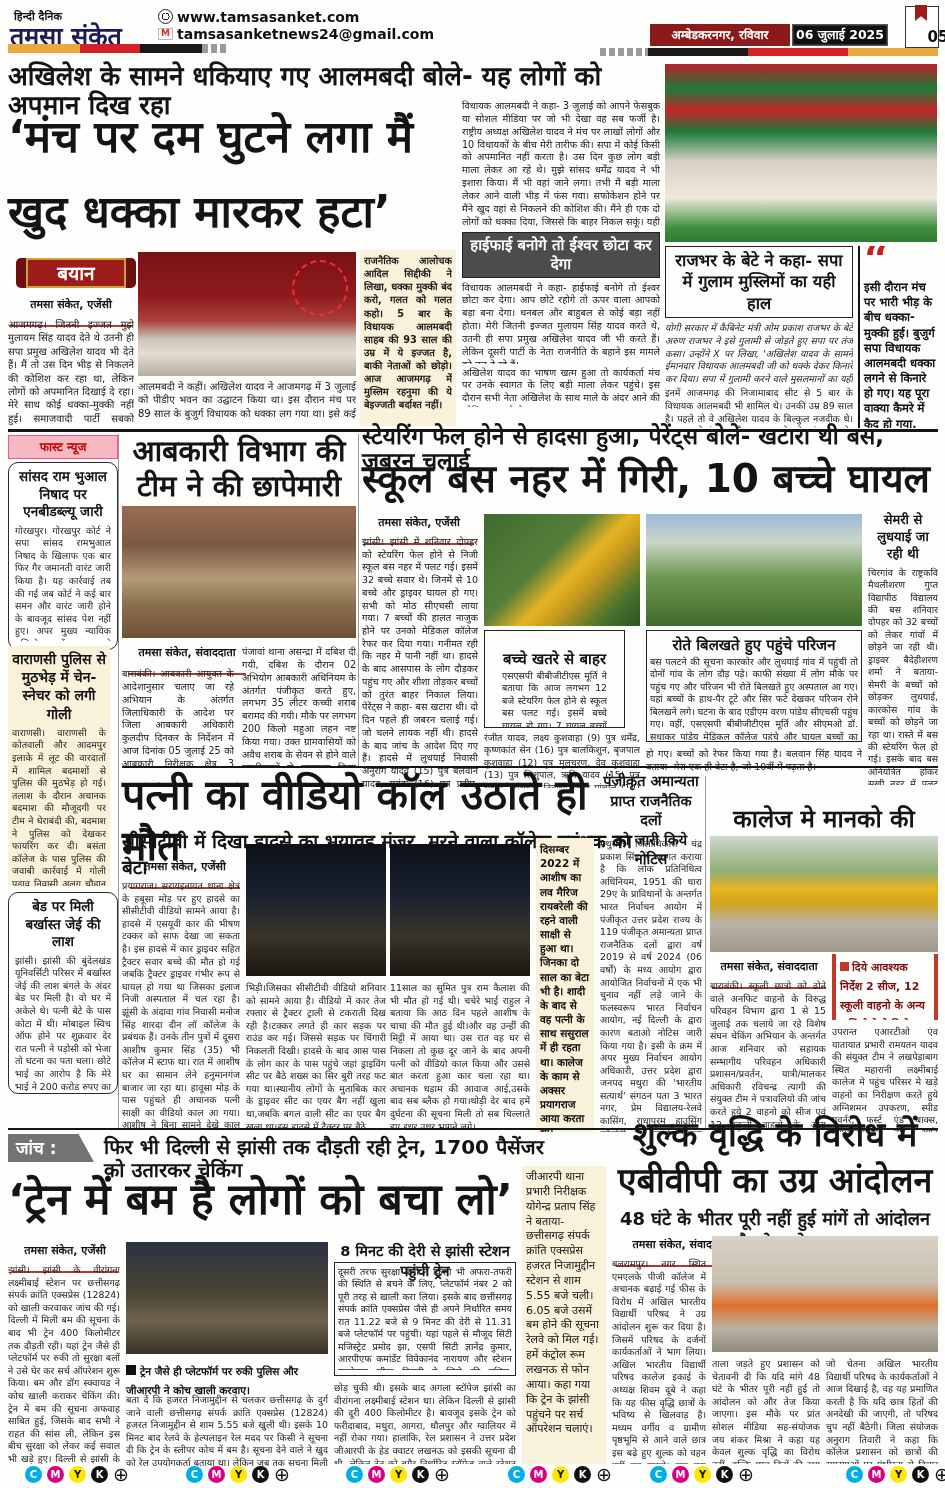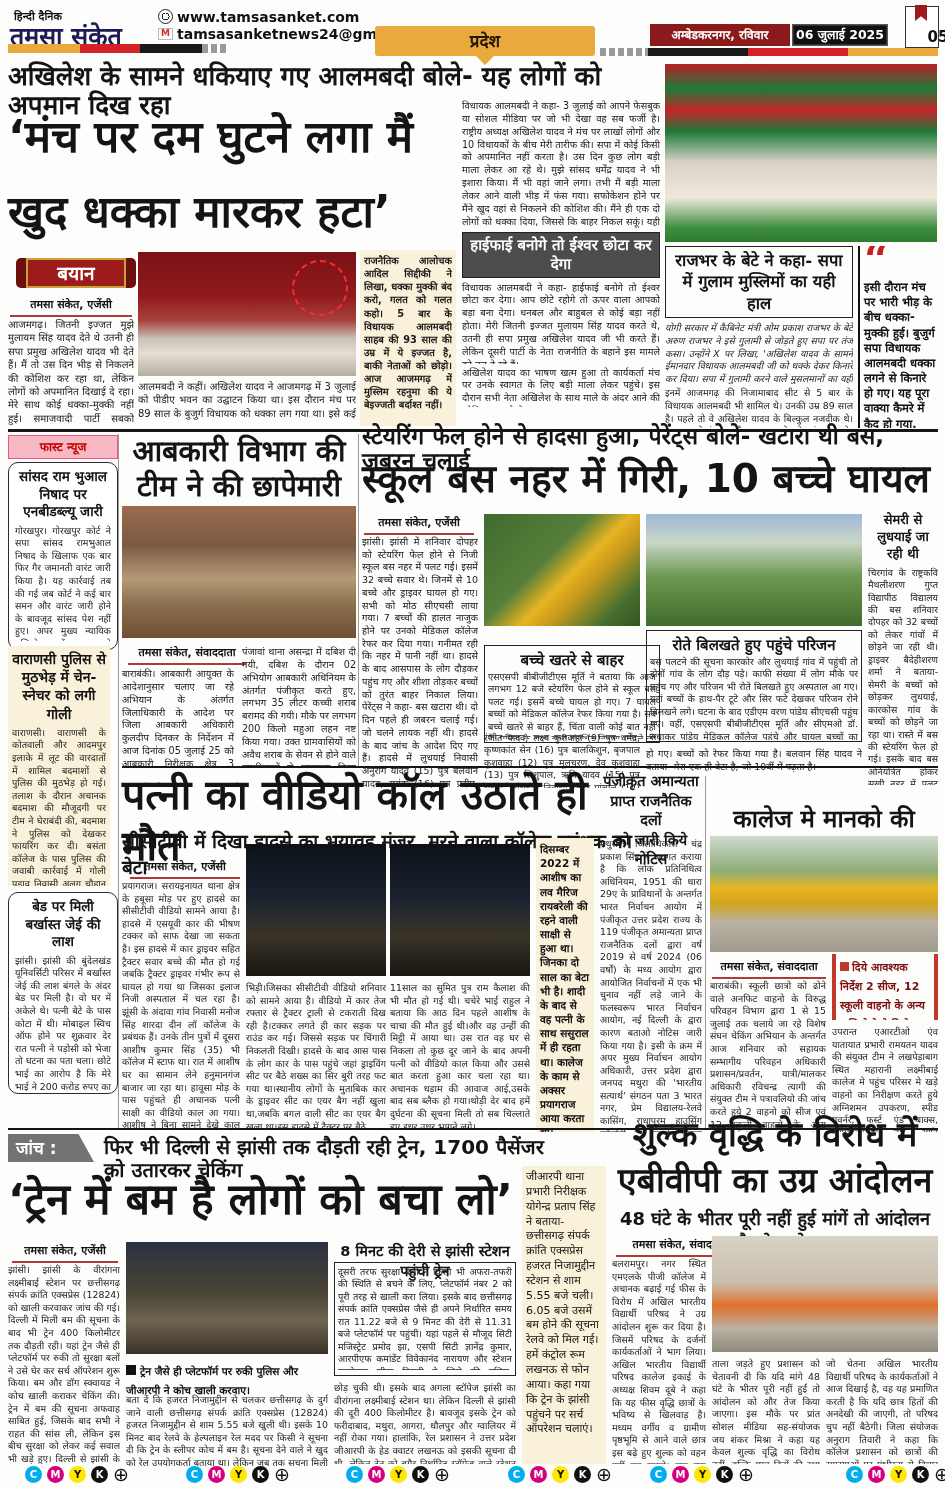--- a/index.html
+++ b/index.html
@@ -1,20 +1,20 @@
 <!DOCTYPE html>
 <html><head>
 <meta charset="utf-8">
 <style>
   html,body{margin:0;padding:0;background:#e8e8e4;}
   #page{position:relative;width:945px;height:1488px;background:#fdfdfb;margin:0 auto;overflow:hidden;
         font-family:"DejaVu Sans","Liberation Sans",sans-serif;color:#111;}
   .abs{position:absolute;}
   .body-txt{font-size:10px;line-height:1.34;text-align:justify;overflow:hidden;color:#1a1a1a;}
-  .byline{font-weight:bold;font-size:11px;text-align:center;border-bottom:2px solid #b03a3a;padding-bottom:4px;}
+  .byline{font-weight:bold;font-size:11px;text-align:center;border-bottom:2px solid #b03a3a;padding-bottom:14px;}
   .headline{font-weight:bold;color:#141414;white-space:pre-line;}
   .kicker{font-weight:bold;color:#141414;}
   .boxhead{background:#4c4c4c;color:#fff;font-weight:bold;text-align:center;}
   .photo{background:#777;overflow:hidden;}
   .cream{background:#faf1da;}
   .rule{background:#151515;}
   .vrule{background:#9a9a9a;}
   .mark{display:inline-flex;align-items:center;justify-content:center;width:17px;height:17px;border-radius:50%;
         font-size:10px;font-weight:bold;margin-right:5px;}
   .markrow{display:flex;align-items:center;}
@@ -55,24 +55,20 @@
       </div>
     </div>
 
     <div class="abs" style="left:8px;top:44px;width:218px;height:9px;display:flex;">
       <div style="width:72px;background:#e9a93d;"></div>
       <div style="width:60px;background:#d42027;"></div>
       <div style="width:62px;background:#1a1a1a;"></div>
       <div style="flex:1;background:repeating-linear-gradient(90deg,#9a9a9a 0 6px,#fff 6px 9px);"></div>
     </div>
 
-    <div class="abs" style="left:375px;top:26px;width:220px;height:30px;background:#e9a93d;border-radius:3px;text-align:center;">
-      <span style="font-size:17px;font-weight:bold;line-height:30px;color:#201500;">प्रदेश</span>
-      <div style="position:absolute;left:50%;bottom:-9px;margin-left:-9px;width:0;height:0;border-left:9px solid transparent;border-right:9px solid transparent;border-top:9px solid #e9a93d;"></div>
-    </div>
 
     <div class="abs" style="left:650px;top:24px;width:140px;height:22px;background:#8b1a1a;color:#fff;text-align:center;">
       <span style="font-size:12px;font-weight:bold;line-height:22px;">अम्बेडकरनगर, रविवार</span>
     </div>
     <div class="abs" style="left:792px;top:24px;width:96px;height:22px;background:#111;color:#fff;text-align:center;box-shadow:inset 0 0 0 1.5px #555;">
       <span style="font-size:12.5px;font-weight:bold;line-height:22px;">06 जुलाई 2025</span>
     </div>
     <div class="abs" style="left:600px;top:48px;width:338px;height:8px;display:flex;">
       <div style="width:48px;background:repeating-linear-gradient(90deg,#9a9a9a 0 6px,#fff 6px 9px);"></div>
       <div style="width:100px;background:#1a1a1a;"></div>
@@ -152,21 +148,21 @@
   </div>
   <div class="abs vrule" style="left:358px;top:434px;width:1px;height:332px;"></div>
 
   <div>
     <div class="abs kicker" style="left:362px;top:424px;width:576px;font-size:23px;line-height:1.1;">स्टेयरिंग फेल होने से हादसा हुआ, पेरेंट्स बोले- खटारा थी बस, जबरन चलाई</div>
     <div class="abs headline" style="left:362px;top:454px;width:576px;font-size:39px;line-height:1.3;">स्कूल बस नहर में गिरी, 10 बच्चे घायल</div>
     <div class="abs byline" style="left:364px;top:514px;width:110px;">तमसा संकेत, एजेंसी</div>
     <div class="abs body-txt" style="left:362px;top:536px;width:116px;height:252px;font-size:9.5px;">झांसी। झांसी में शनिवार दोपहर को स्टेयरिंग फेल होने से निजी स्कूल बस नहर में पलट गई। इसमें 32 बच्चे सवार थे। जिनमें से 10 बच्चे और ड्राइवर घायल हो गए। सभी को मोठ सीएचसी लाया गया। 7 बच्चों की हालत नाजुक होने पर उनको मेडिकल कॉलेज रेफर कर दिया गया। गनीमत रही कि नहर में पानी नहीं था। हादसे के बाद आसपास के लोग दौड़कर पहुंच गए और शीशा तोड़कर बच्चों को तुरंत बाहर निकाल लिया। पेरेंट्स ने कहा- बस खटारा थी। दो दिन पहले ही जबरन चलाई गई। जो चलने लायक नहीं थी। हादसे के बाद जांच के आदेश दिए गए हैं। हादसे में लुधयाई निवासी अनुराग यादव (15) पुत्र बलवान यादव, मयंक (16) पुत्र प्रदीप, अनुराग यादव (12) पुत्र</div>
     <div class="abs photo ph-bus" style="left:484px;top:514px;width:156px;height:112px;"></div>
     <div class="abs photo ph-canal" style="left:646px;top:514px;width:216px;height:112px;"></div>
-    <div class="abs" style="left:484px;top:630px;width:176px;height:98px;border:1.5px solid #222;padding:3px;box-sizing:border-box;overflow:hidden;margin-top:15px;">
+    <div class="abs" style="left:484px;top:630px;width:141px;height:98px;border:1.5px solid #222;padding:17px;box-sizing:border-box;overflow:hidden;">
       <div class="headline" style="font-size:15px;text-align:center;">बच्चे खतरे से बाहर</div>
       <div class="body-txt" style="margin-top:2px;height:68px;font-size:9.3px;">एसएसपी बीबीजीटीएस मूर्ति ने बताया कि आज लगभग 12 बजे स्टेयरिंग फेल होने से स्कूल बस पलट गई। इसमें बच्चे घायल हो गए। 7 घायल बच्चों को मेडिकल कॉलेज रेफर किया गया है। सब बच्चे खतरे से बाहर हैं, चिंता वाली कोई बात नहीं है। पुलिस के साथ सभी संबंधित विभाग मामले की जांच कर रहे हैं।</div>
     </div>
     <div class="abs body-txt" style="left:484px;top:732px;width:156px;height:56px;font-size:9.3px;">रंजीत यादव, लक्ष्य कुशवाहा (9) पुत्र धर्मेंद्र, कृष्णकांत सेन (16) पुत्र बालकिशुन, बृजपाल कुशवाहा (12) पुत्र मूलचरण, देव कुशवाहा (13) पुत्र शिशुपाल, ऋषि यादव (15) पुत्र संदीप, कारकोस निवासी जिगर पांचाल (14) पुत्र जिलेट, अनूप पाल (13) पुत्र रामेश पाल और ड्राइवर घायल</div>
     <div class="abs" style="left:646px;top:630px;width:216px;height:112px;border:1.5px solid #222;padding:3px;box-sizing:border-box;overflow:hidden;">
       <div class="headline" style="font-size:15px;text-align:center;">रोते बिलखते हुए पहुंचे परिजन</div>
       <div class="body-txt" style="margin-top:2px;height:84px;font-size:9.3px;">बस पलटने की सूचना कारकोर और लुधयाई गांव में पहुंची तो दोनों गांव के लोग दौड़ पड़े। काफी संख्या में लोग मौके पर पहुंच गए और परिजन भी रोते बिलखते हुए अस्पताल आ गए। यहां बच्चों के हाथ-पैर टूटे और सिर फटे देखकर परिजन रोने बिलखने लगे। घटना के बाद एडीएम वरण पांडेय सीएचसी पहुंच गए। वहीं, एसएसपी बीबीजीटीएस मूर्ति और सीएमओ डॉ. सुधाकर पांडेय मेडिकल कॉलेज पहुंचे और घायल बच्चों का हालचाल जाना।</div>
     </div>
     <div class="abs body-txt" style="left:646px;top:748px;width:216px;height:40px;font-size:9.5px;">हो गए। बच्चों को रेफर किया गया है। बलवान सिंह यादव ने बताया- मेरा एक ही बेटा है, जो 10वीं में पढ़ता है।</div>
     <div class="abs" style="left:868px;top:512px;width:70px;height:276px;overflow:hidden;">

